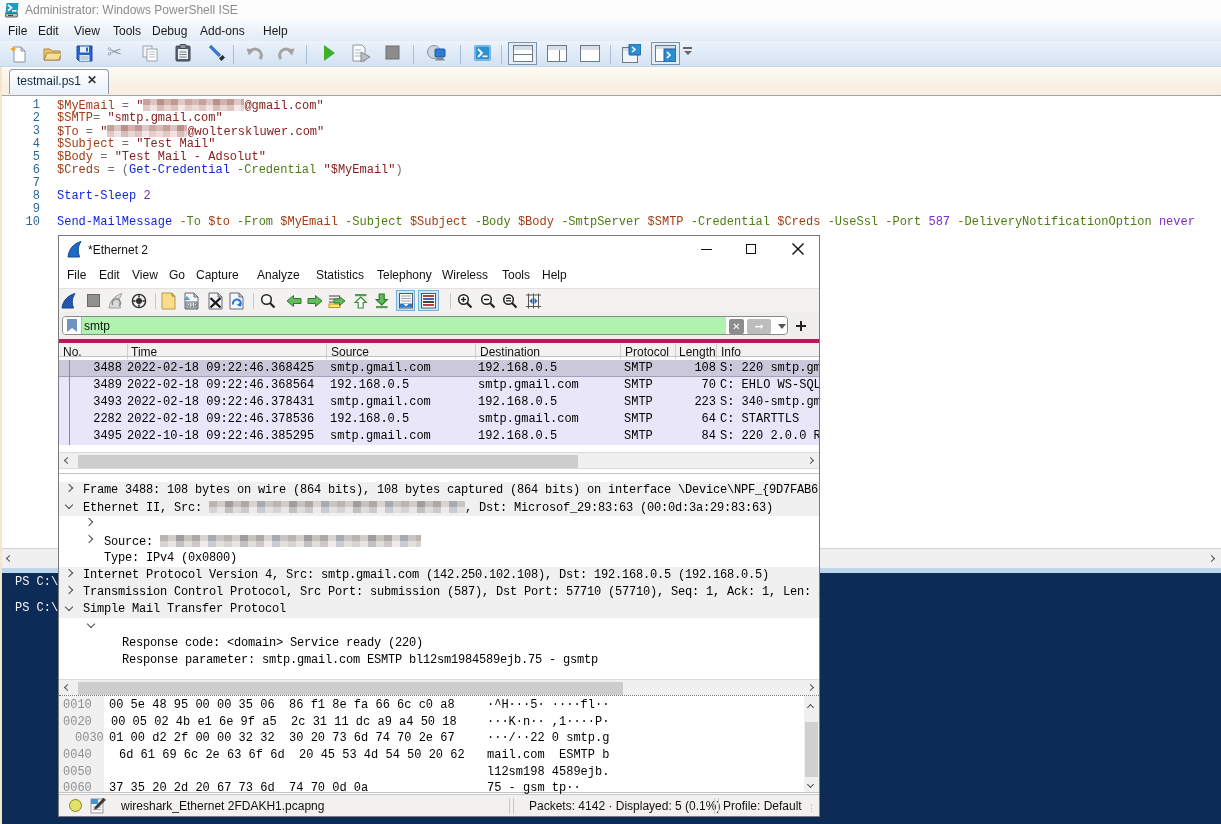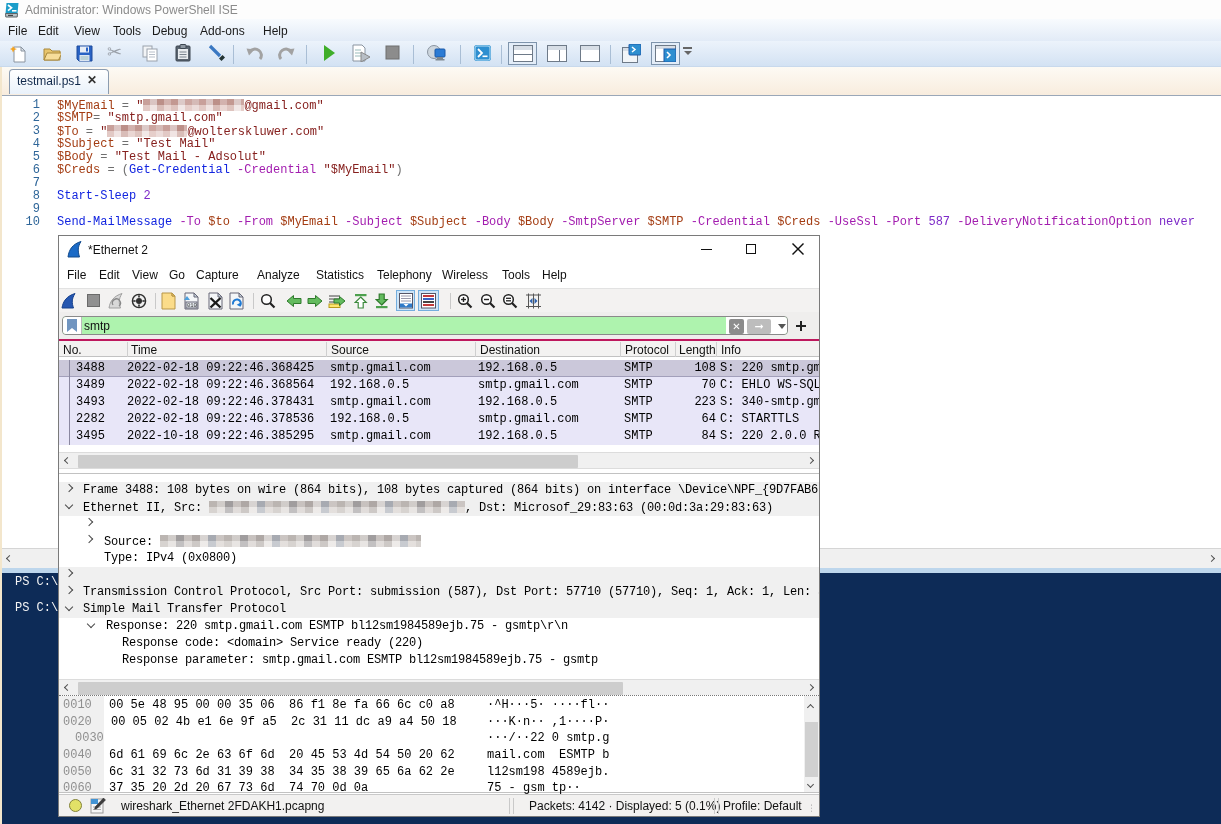--- a/index.html
+++ b/index.html
@@ -14,21 +14,21 @@
 .isemenu{top:5px;font-size:12px;color:#1a1a1a;position:absolute;}
 #toolbar{left:0;top:41px;width:1221px;height:26px;background:linear-gradient(#ecf3fb,#d3e2f3);border-bottom:1px solid #c8d9ec;}
 .tsep{position:absolute;top:3px;width:1px;height:19px;background:#a9bed5;}
 #tabstrip{left:0;top:67px;width:1221px;height:29px;background:linear-gradient(#fdfaf4,#f8ecdd);}
 #tab{left:9px;top:69px;width:100px;height:25px;background:linear-gradient(#ffffff,#e9f1fa);border:1px solid #8c9cb0;border-bottom:none;border-radius:4px 4px 0 0;}
 #tabtext{left:17px;top:74px;font-size:12px;color:#10284a;}
 #tabx{left:87px;top:73px;font-size:12px;color:#333;font-weight:bold;}
 #editor{left:2px;top:95px;width:1219px;height:453px;background:#fff;border-top:1px solid #9aa7b8;}
 .ln{position:absolute;width:40px;text-align:right;color:#2f6699;font-family:"Liberation Mono",monospace;font-size:12px;line-height:13px;}
 .cl{position:absolute;left:57px;font-family:"Liberation Mono",monospace;font-size:12px;line-height:13px;white-space:pre;}
-.v{color:#a33c12;} .s{color:#86201e;} .o{color:#6f6f6f;} .c{color:#1225e0;} .p{color:#a21caf;} .a{color:#7d2bc8;}
+.v{color:#a33c12;} .s{color:#86201e;} .o{color:#6f6f6f;} .c{color:#1225e0;} .p{color:#4d7c0f;} .a{color:#7d2bc8;}
 .blr{display:inline-block;height:12px;vertical-align:-2px;background-image:
  repeating-linear-gradient(0deg,rgba(255,255,255,.35) 0 6px,rgba(120,70,70,.12) 6px 12px),
  repeating-linear-gradient(90deg,#d3aca6 0 7px,#e8d6d4 7px 14px,#c59a92 14px 21px,#dfc1bc 21px 28px,#cda49c 28px 35px,#eadcda 35px 42px,#d8b4ae 42px 49px,#e2cac6 49px 56px);}
 #escroll{left:0;top:548px;width:1221px;height:20px;background:#f0f0f0;border-top:1px solid #d5d5d5;}
 #splitter{left:0;top:568px;width:1221px;height:5px;background:#bdd6ec;}
 #console{left:2px;top:573px;width:1219px;height:251px;background:#0d2b57;}
 #ledge{left:0;top:67px;width:2px;height:757px;background:#f3e6cc;}
 
 #ws{left:58px;top:235px;width:762px;height:582px;background:#fff;border:1px solid #7a7a7a;overflow:hidden;}
 #wtitle{left:0;top:0;width:760px;height:27px;background:#fff;}
@@ -38,26 +38,26 @@
 #wtools{left:0;top:52px;width:760px;height:24px;background:#f3f2f1;border-top:1px solid #e2e2e2;}
 .wsep{position:absolute;top:4px;width:1px;height:16px;background:#c9c9c9;}
 #wfilter{left:0;top:76px;width:760px;height:27px;background:#efeeed;}
 #ffield{left:3px;top:4px;width:726px;height:19px;background:#aef3ae;border:1px solid #8a8a8a;border-radius:4px;overflow:hidden;position:absolute;}
 #fbook{left:0;top:0;width:19px;height:19px;background:#fff;border-right:1px solid #bbb;position:absolute;}
 #ftext{left:21px;top:2px;font-size:12px;color:#111;position:absolute;}
 #fx{left:666px;top:2px;width:15px;height:15px;background:#8c8c8c;color:#fff;font-size:10px;text-align:center;line-height:15px;position:absolute;border-radius:2px;}
 #fgo{left:684px;top:2px;width:24px;height:15px;background:#bdbdbd;color:#fff;position:absolute;border-radius:2px;text-align:center;line-height:14px;font-size:11px;}
 #fcar{left:715px;top:7px;width:0;height:0;border-left:4px solid transparent;border-right:4px solid transparent;border-top:5px solid #555;position:absolute;}
 
-#plhead{left:0;top:103px;width:760px;height:18px;background:#f3f2f1;border-top:2px solid #be185d;border-bottom:1px solid #c2c2c2;}
+#plhead{left:0;top:103px;width:760px;height:18px;background:#f3f2f1;border-top:4px solid #be185d;border-bottom:1px solid #c2c2c2;}
 .ph{position:absolute;top:2px;font-size:12px;color:#111;}
 .phsep{position:absolute;top:1px;width:1px;height:15px;background:#cfcfcf;}
 .prow{position:absolute;left:0;width:760px;height:17px;background:#e8e6f8;font-family:"Liberation Mono",monospace;font-size:12px;line-height:17px;white-space:pre;color:#000;}
 .psel{background:#cbc8da;box-shadow:inset 0 -1px 0 #a29fba;}
-.pno{position:absolute;width:63px;text-align:center;left:0;top:0;}
+.pno{position:absolute;width:63px;text-align:right;left:0;top:0;}
 .pt{position:absolute;left:68px;top:0;}
 .psrc{position:absolute;left:271px;top:0;}
 .pdst{position:absolute;left:419px;top:0;}
 .ppro{position:absolute;left:565px;top:0;}
 .plen{position:absolute;width:40px;text-align:right;left:617px;top:0;}
 .pinf{position:absolute;left:661px;top:0;}
 #relline{left:10px;top:124px;width:1px;height:85px;background:#8a88a0;}
 .hscroll{position:absolute;left:0;width:760px;height:17px;background:#f0f0f0;border-top:1px solid #dcdcdc;border-bottom:1px solid #dcdcdc;}
 .thumb{position:absolute;top:2px;height:13px;background:#cdcdcd;border-radius:1px;}
 
@@ -451,49 +451,49 @@
       <div style="position:absolute;left:0;top:93px;width:760px;height:51px;background:#f0f0f0"></div>
       <span class="ar" style="left:7px;top:11px"></span>
         <div class="dl" style="left:24px;top:10px">Frame 3488: 108 bytes on wire (864 bits), 108 bytes captured (864 bits) on interface \Device\NPF_{9D7FAB6</div>
       <span class="ar arv" style="left:7px;top:28px"></span>
         <div class="dl" style="left:24px;top:27px">Ethernet II, Src: <span class="blg" style="width:256px"></span>, Dst: Microsof_29:83:63 (00:0d:3a:29:83:63)</div>
       <span class="ar" style="left:27px;top:45px"></span>
       <span class="ar" style="left:27px;top:62px"></span>
         <div class="dl" style="left:45px;top:61px">Source: <span class="blg" style="width:261px"></span></div>
       <div class="dl" style="left:45px;top:78px">Type: IPv4 (0x0800)</div>
       <span class="ar" style="left:7px;top:96px"></span>
+        <div class="dl" style="left:24px;top:95px">Internet Protocol Version 4, Src: smtp.gmail.com (142.250.102.108), Dst: 192.168.0.5 (192.168.0.5)</div>
       <span class="ar" style="left:7px;top:113px"></span>
         <div class="dl" style="left:24px;top:112px">Transmission Control Protocol, Src Port: submission (587), Dst Port: 57710 (57710), Seq: 1, Ack: 1, Len: 5</div>
       <span class="ar arv" style="left:7px;top:130px"></span>
         <div class="dl" style="left:24px;top:129px">Simple Mail Transfer Protocol</div>
       <span class="ar arv" style="left:29px;top:147px"></span>
-        <div class="dl" style="left:47px;top:146px">Response: 220 smtp.gmail.com ESMTP bl12sm1984589ejb.75 - gsmtp\r\n</div>
       <div class="dl" style="left:63px;top:163px">Response code: &lt;domain&gt; Service ready (220)</div>
       <div class="dl" style="left:63px;top:180px">Response parameter: smtp.gmail.com ESMTP bl12sm1984589ejb.75 - gsmtp</div>
     </div>
     <div class="hscroll" style="top:443px;">
       <span class="ch chl" style="left:6px;top:5px"></span>
       <span class="ch chr" style="right:6px;top:5px"></span>
       <div class="thumb" style="left:19px;width:545px;"></div>
     </div>
     <div class="abs" id="phex">
       <div id="hexoffbg"></div>
       <div class="hx hoff" style="left:4px;top:3px">0010</div>
         <div class="hx" style="left:50px;top:3px">00 5e 48 95 00 00 35 06  86 f1 8e fa 66 6c c0 a8</div>
         <div class="hx" style="left:428px;top:3px">·^H···5· ····fl··</div>
       <div class="hx hoff" style="left:4px;top:20px">0020</div>
         <div class="hx" style="left:52px;top:20px">00 05 02 4b e1 6e 9f a5  2c 31 11 dc a9 a4 50 18</div>
         <div class="hx" style="left:428px;top:20px">···K·n·· ,1····P·</div>
       <div class="hx hoff" style="left:16px;top:36px">0030</div>
+        <div class="hx" style="left:50px;top:36px">01 00 d2 2f 00 00 32 32  30 20 73 6d 74 70 2e 67</div>
         <div class="hx" style="left:428px;top:36px">···/··22 0 smtp.g</div>
       <div class="hx hoff" style="left:4px;top:53px">0040</div>
-        <div class="hx" style="left:50px;top:53px">6d 61 69 6c 2e 63 6f 6d  20 45 53 4d 54 50 20 62</div>
+        <div class="hx" style="left:60px;top:53px">6d 61 69 6c 2e 63 6f 6d  20 45 53 4d 54 50 20 62</div>
         <div class="hx" style="left:428px;top:53px">mail.com  ESMTP b</div>
       <div class="hx hoff" style="left:4px;top:70px">0050</div>
-        <div class="hx" style="left:50px;top:70px">6c 31 32 73 6d 31 39 38  34 35 38 39 65 6a 62 2e</div>
         <div class="hx" style="left:428px;top:70px">l12sm198 4589ejb.</div>
       <div class="hx hoff" style="left:4px;top:86px">0060</div>
         <div class="hx" style="left:50px;top:86px">37 35 20 2d 20 67 73 6d  74 70 0d 0a</div>
         <div class="hx" style="left:428px;top:86px">75 - gsm tp··</div>
       <div id="vscroll">
         <span class="ch chu" style="left:4px;top:9px"></span>
         <div style="position:absolute;left:1px;top:26px;width:13px;height:55px;background:#d0d0d0"></div>
         <span class="ch chd" style="left:4px;top:86px"></span>
       </div>
     </div>

